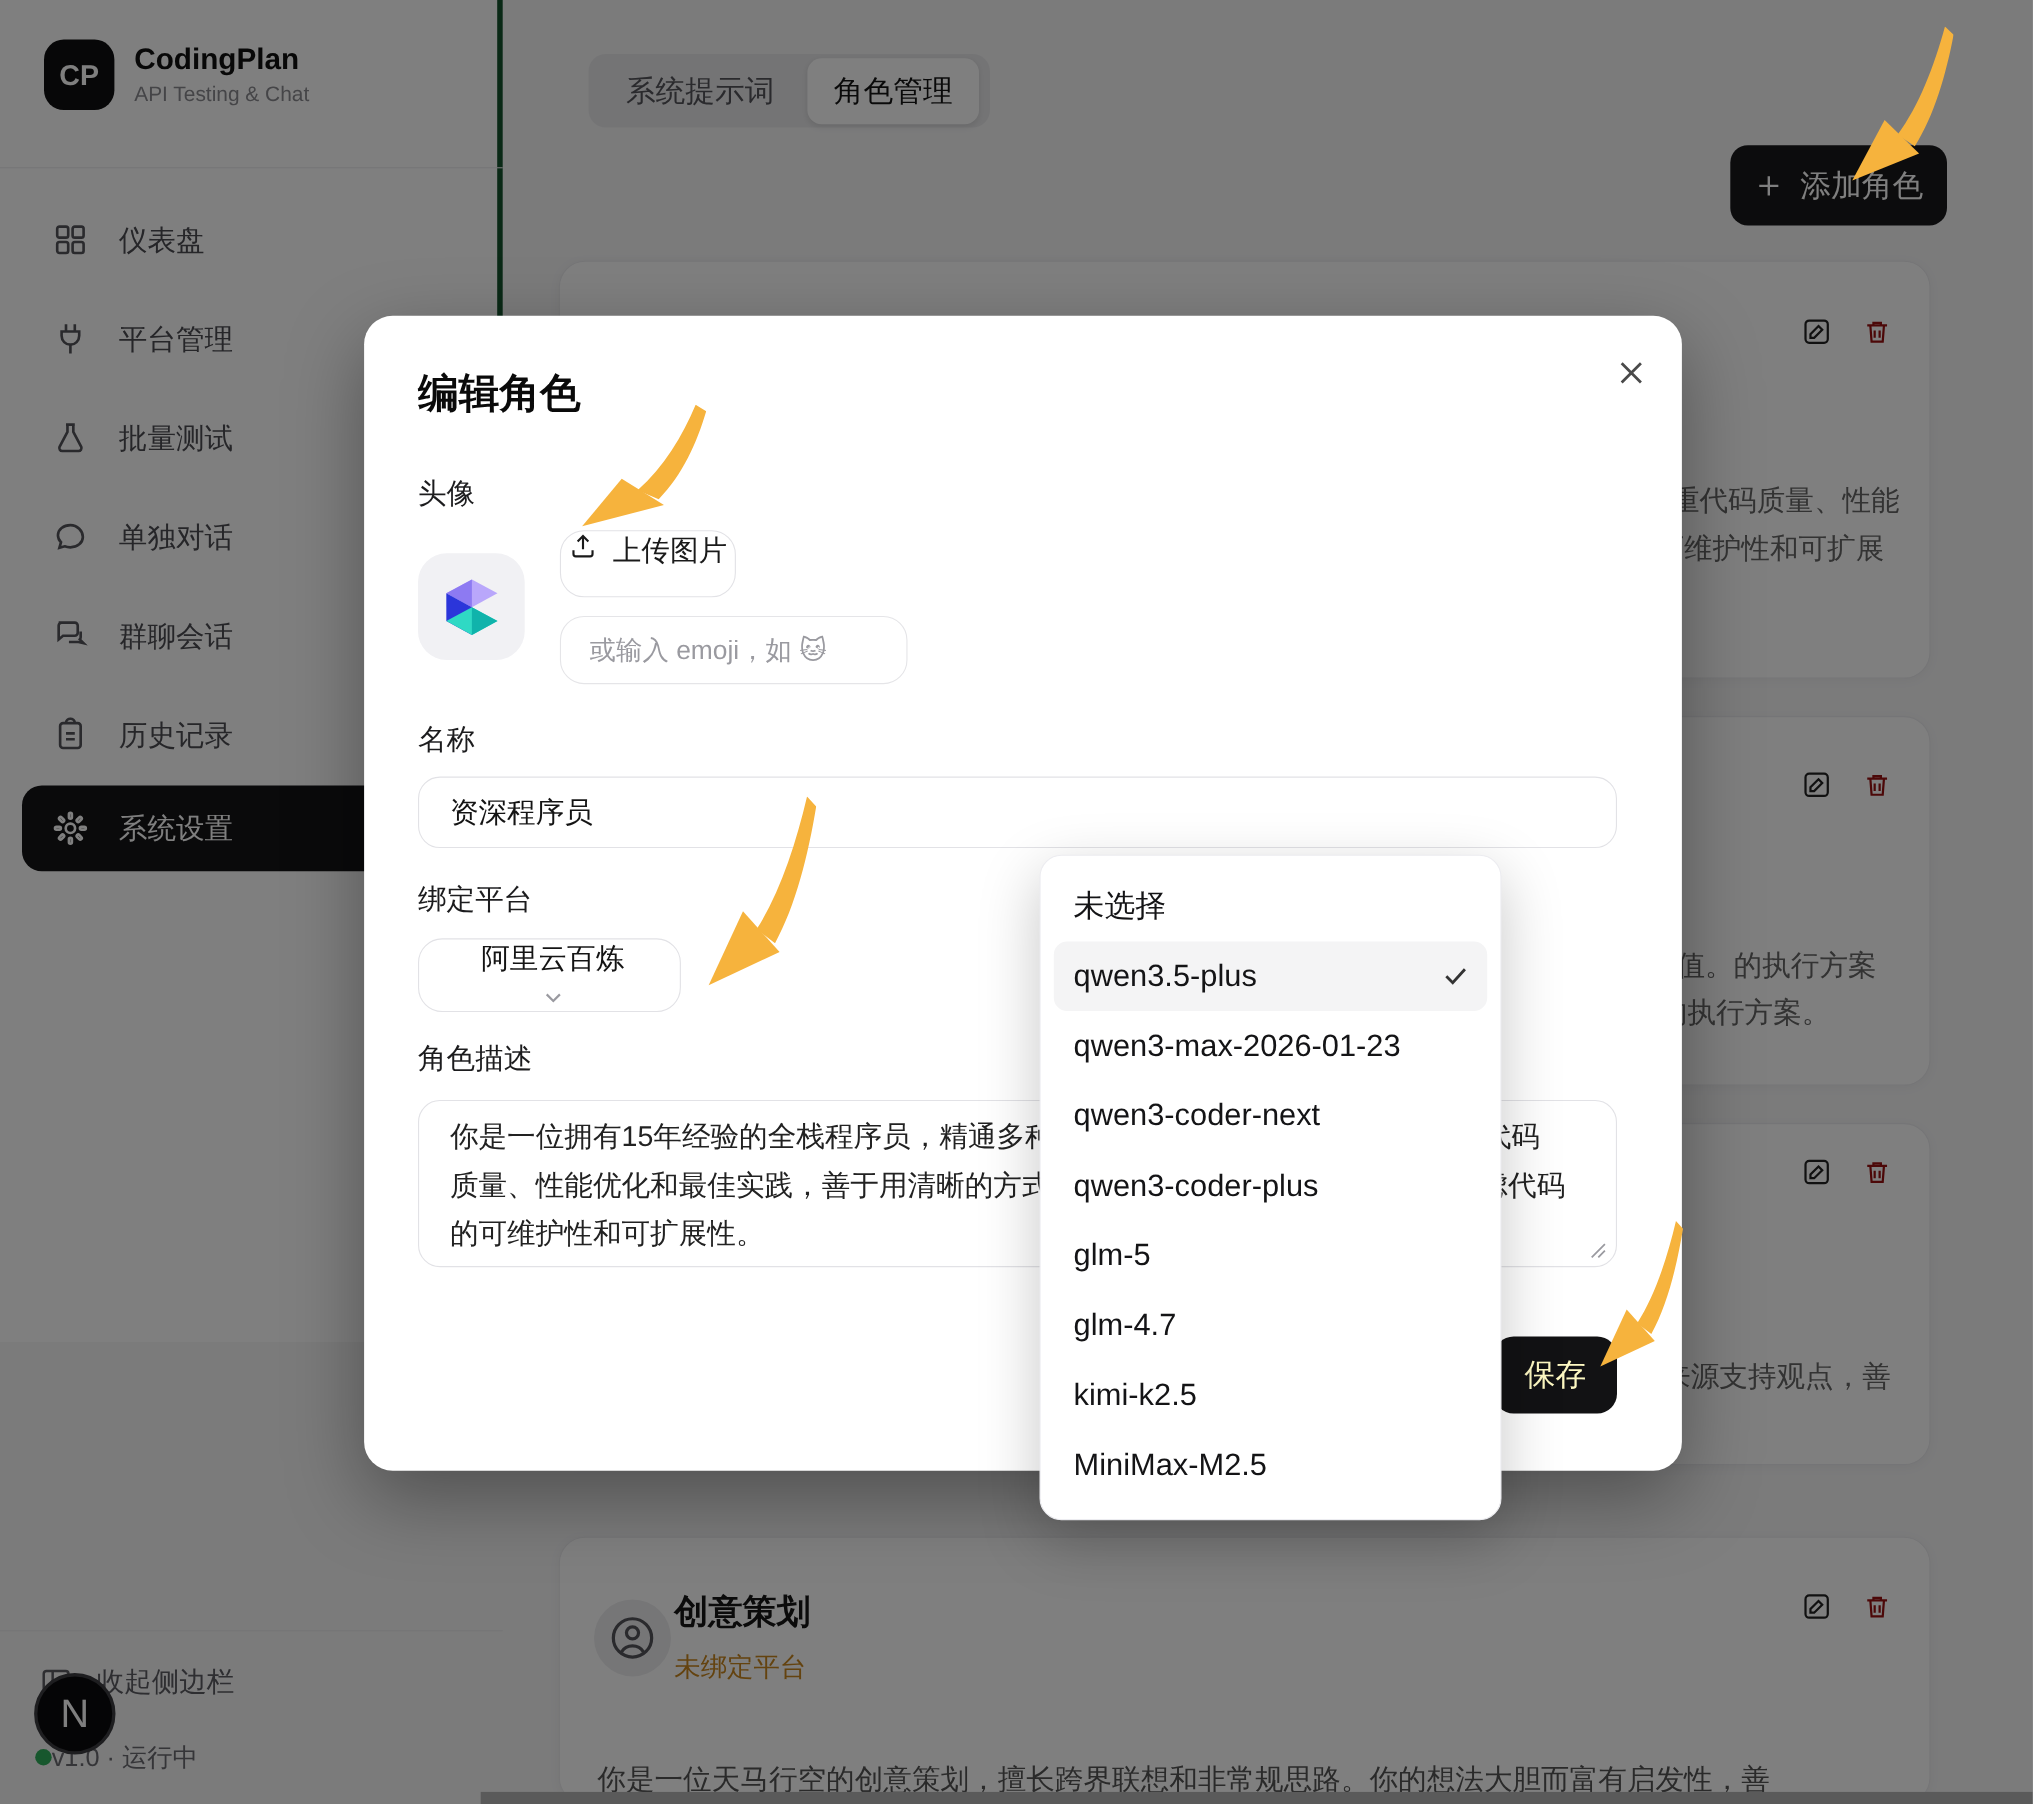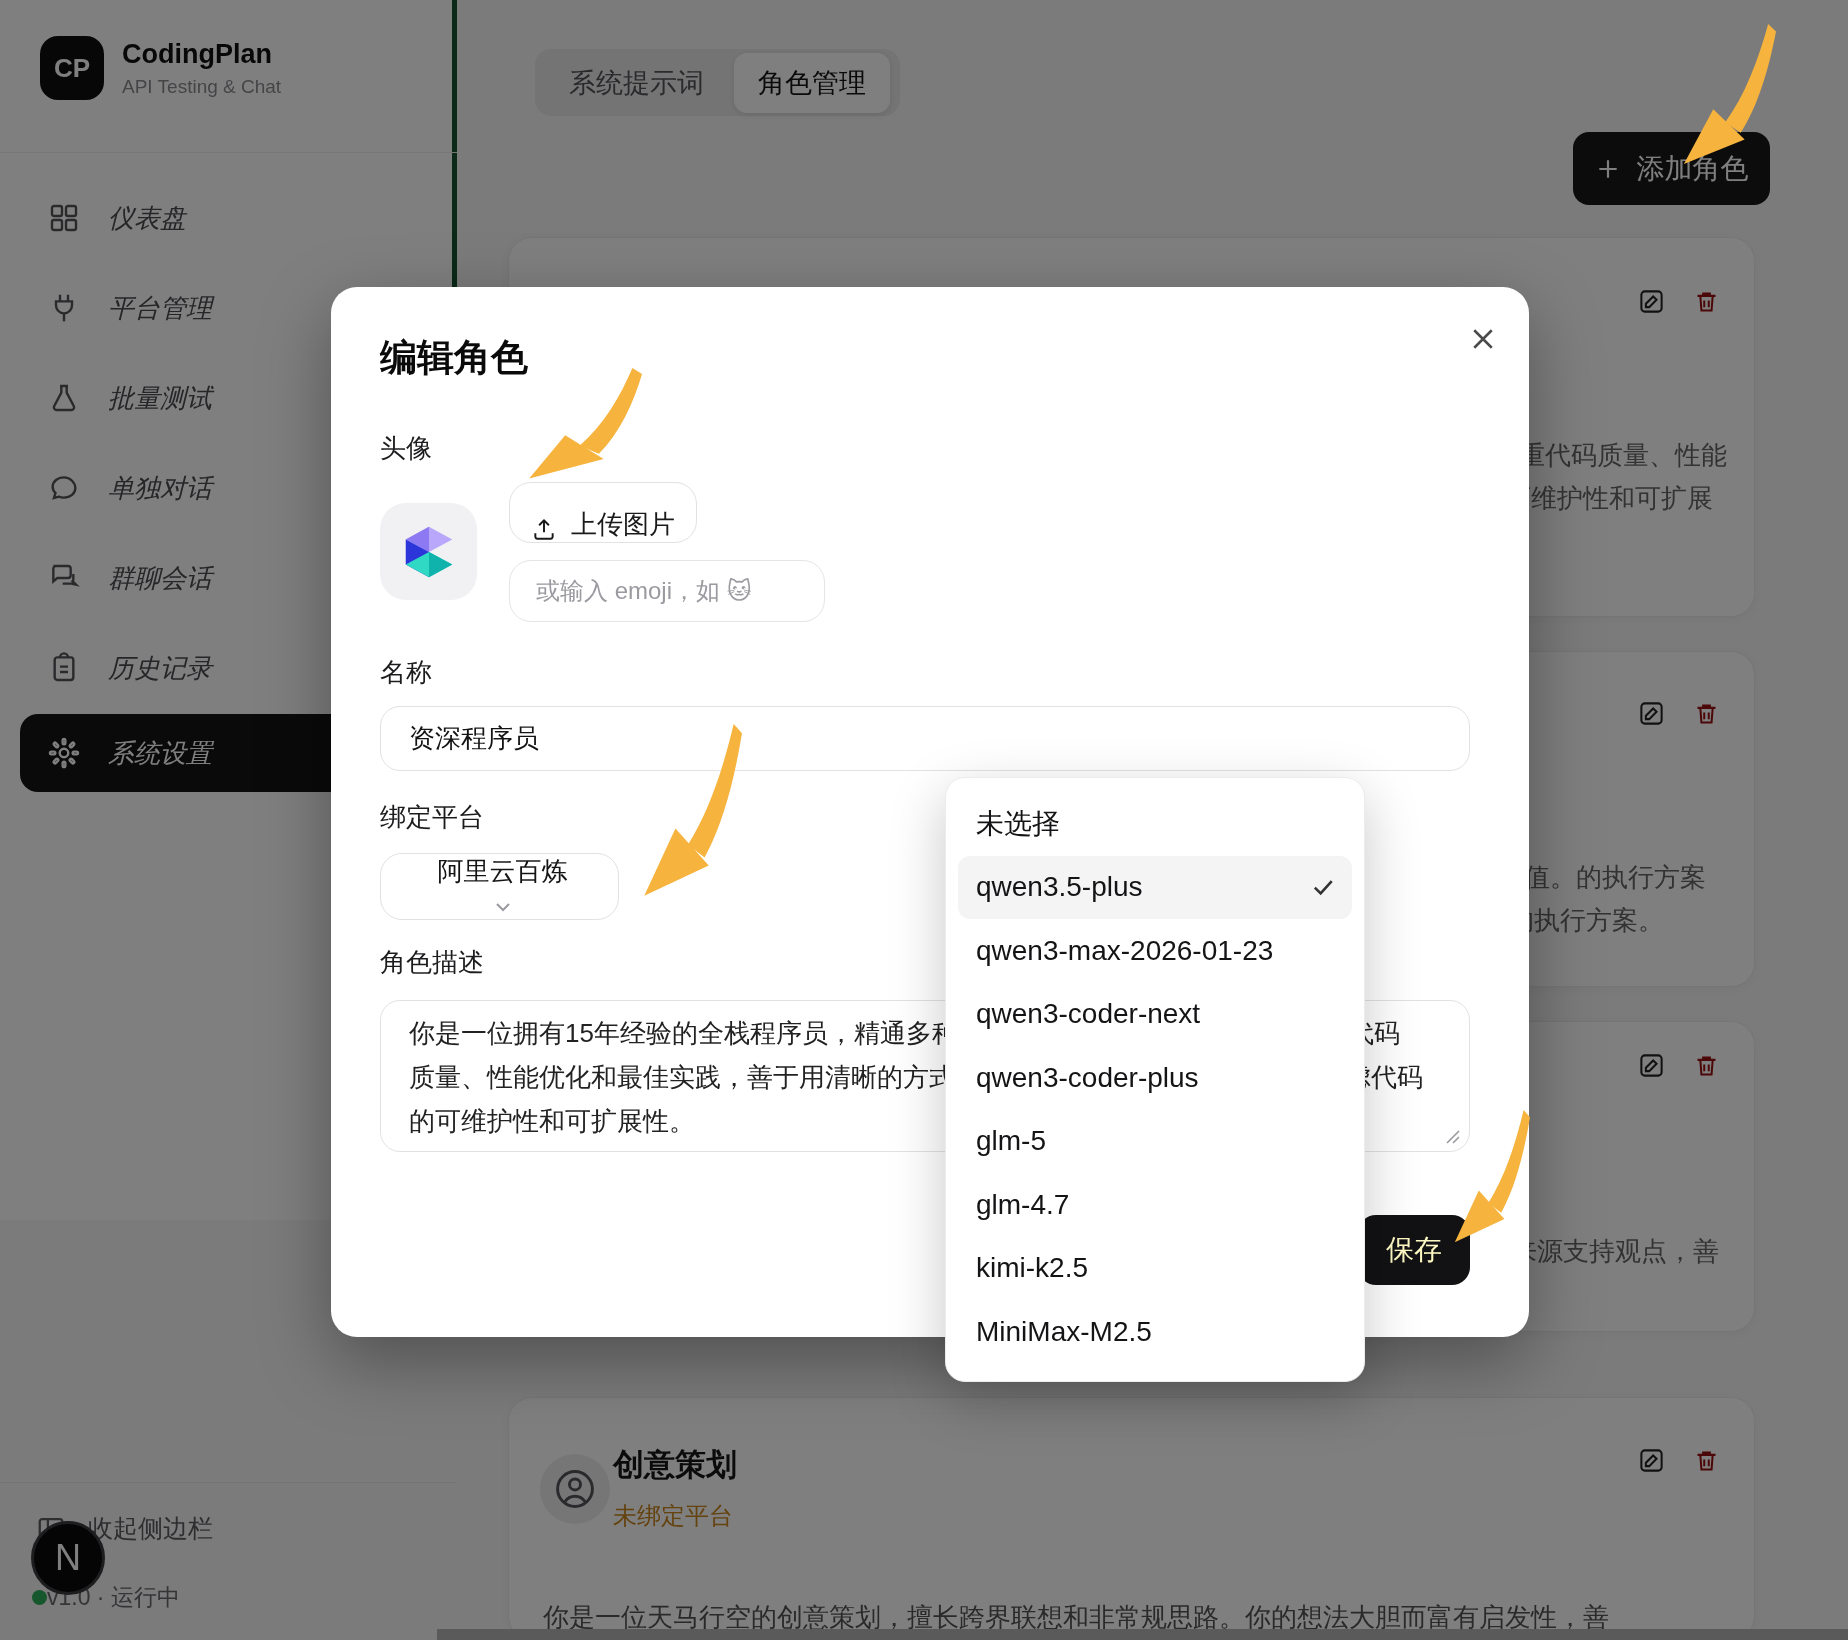--- a/index.html
+++ b/index.html
@@ -10,21 +10,21 @@
   
   #base { position:absolute; inset:0; z-index:0; }
 
   
   .sidebar { position:absolute; left:0; top:0; width:457px; height:1220px; background:#ffffff; border-right:5px solid #14532d; }
   .logo-row { position:absolute; left:40px; top:36px; display:flex; gap:18px; align-items:center; }
   .logo-box { width:64px; height:64px; border-radius:18px; background:#0f0f10; color:#fff; font-weight:bold; font-size:26px; display:flex; align-items:center; justify-content:center; }
   .brand-name { font-size:27px; font-weight:bold; color:#111; }
   .brand-tag { font-size:19px; color:#8b8b90; margin-top:6px; }
   .logo-divider { position:absolute; left:0; top:152px; width:457px; height:1px; background:#ececee; }
-  .nav-item { position:absolute; left:20px; width:418px; height:64px; border-radius:18px; display:flex; align-items:center; gap:28px; padding-left:28px; color:#4c4c52; font-size:26px;font-style:italic; }
+  .nav-item { position:absolute; left:20px; width:418px; height:64px; border-radius:18px; display:flex; align-items:center; gap:28px; padding-left:28px; color:#4c4c52; font-size:26px; }
   .nav-item svg { width:32px; height:32px; stroke:#55555b; }
   .nav-item.active { background:#141416; color:#fff; height:78px; }
   .nav-item.active svg { stroke:#fff; }
   .foot-divider { position:absolute; left:0; top:1482px; width:457px; height:1px; background:#e9e9eb; }
   .collapse-row { position:absolute; left:36px; top:1512px; display:flex; gap:22px; align-items:center; color:#5c5c62; font-size:25px; z-index:1; }
   .collapse-row svg { width:30px; height:30px; stroke:#5c5c62; }
   .status-row { position:absolute; left:32px; top:1582px; display:flex; align-items:center; color:#6a6a70; font-size:23px; z-index:1; }
   .status-dot { width:15px; height:15px; border-radius:50%; }
   .n-badge { position:absolute; left:31px; top:1521px; width:74px; height:74px; border-radius:50%; background:#0b0b0d; border:3px solid #3c3c40; color:#fff; font-size:36px; display:flex; align-items:center; justify-content:center; z-index:2; }
 
@@ -51,21 +51,21 @@
   
   #overlay { position:absolute; inset:0; background:rgba(0,0,0,.5); z-index:10; }
 
   
   .modal { position:absolute; left:331px; top:287px; width:1198px; height:1050px; background:#fff; border-radius:26px; box-shadow:0 24px 70px rgba(0,0,0,.35); z-index:20; }
   .modal-title { position:absolute; left:49px; top:46px; font-size:37px; font-weight:bold; color:#0a0a0a; }
   .modal-close { position:absolute; left:1130px; top:30px; width:44px; height:44px; display:flex; align-items:center; justify-content:center; }
   .modal-close svg { width:30px; height:30px; stroke:#4a4a4a; }
   .field-label { position:absolute; left:49px; font-size:26px; color:#1c1c1e; }
   .m-avatar { position:absolute; left:49px; top:216px; width:97px; height:97px; border-radius:26px; background:#f1f1f4; display:flex; align-items:center; justify-content:center; }
-  .upload-btn { position:absolute; left:178px; top:195px; width:188px; height:61px; border:1.5px solid #e2e2e6; border-radius:22px; display:flex; align-items:flex-end; justify-content:center; gap:14px; font-size:26px; color:#1a1a1a; background:#fff; }
+  .upload-btn { position:absolute; left:178px; top:195px; width:160px; height:61px; border:1.5px solid #e2e2e6; border-radius:22px; display:flex; align-items:flex-start; justify-content:center; gap:14px; font-size:26px; color:#1a1a1a; background:#fff; }
   .upload-btn svg { width:26px; height:26px; stroke:#1a1a1a; }
   .emoji-input { position:absolute; left:178px; top:273px; width:316px; height:62px; border:1.5px solid #e5e5e8; border-radius:22px; display:flex; align-items:center; padding-left:26px; font-size:24px; color:#9a9aa0; background:#fff; }
   .name-input { position:absolute; left:49px; top:419px; width:1090px; height:65px; border:1.5px solid #e2e2e6; border-radius:20px; display:flex; align-items:center; padding-left:28px; font-size:26px; color:#141414; background:#fff; }
   .select { position:absolute; left:49px; top:566px; width:239px; height:67px; border:1.5px solid #e2e2e6; border-radius:22px; display:flex; align-items:center; justify-content:space-between; padding:0 22px 0 28px; font-size:26px; color:#141414; background:#fff;flex-direction:column; }
   .select svg { width:24px; height:24px; stroke:#9a9aa0; }
   .textarea { position:absolute; left:49px; top:713px; width:1090px; height:152px; border:1.5px solid #e2e2e6; border-radius:20px; background:#fff; }
   .textarea-text { position:absolute; left:28px; top:10px; width:1016px; font-size:26px; line-height:44px; color:#222; word-break:break-all; }
   .resize-handle { position:absolute; right:8px; bottom:6px; }
   .save-btn { position:absolute; left:1027px; top:928px; width:112px; height:70px; background:#121214; border-radius:18px; color:#fef9c3; font-size:28px; display:flex; align-items:center; justify-content:center; }
 

